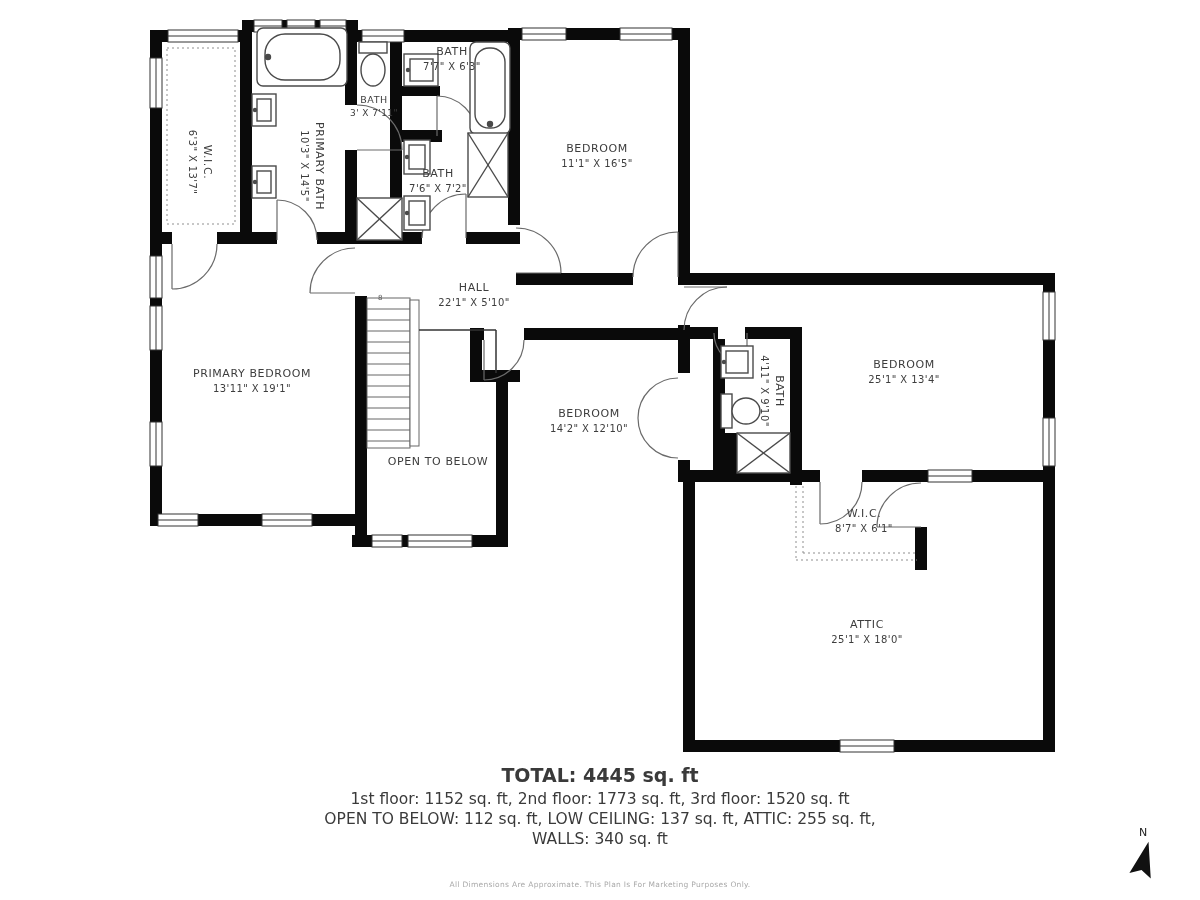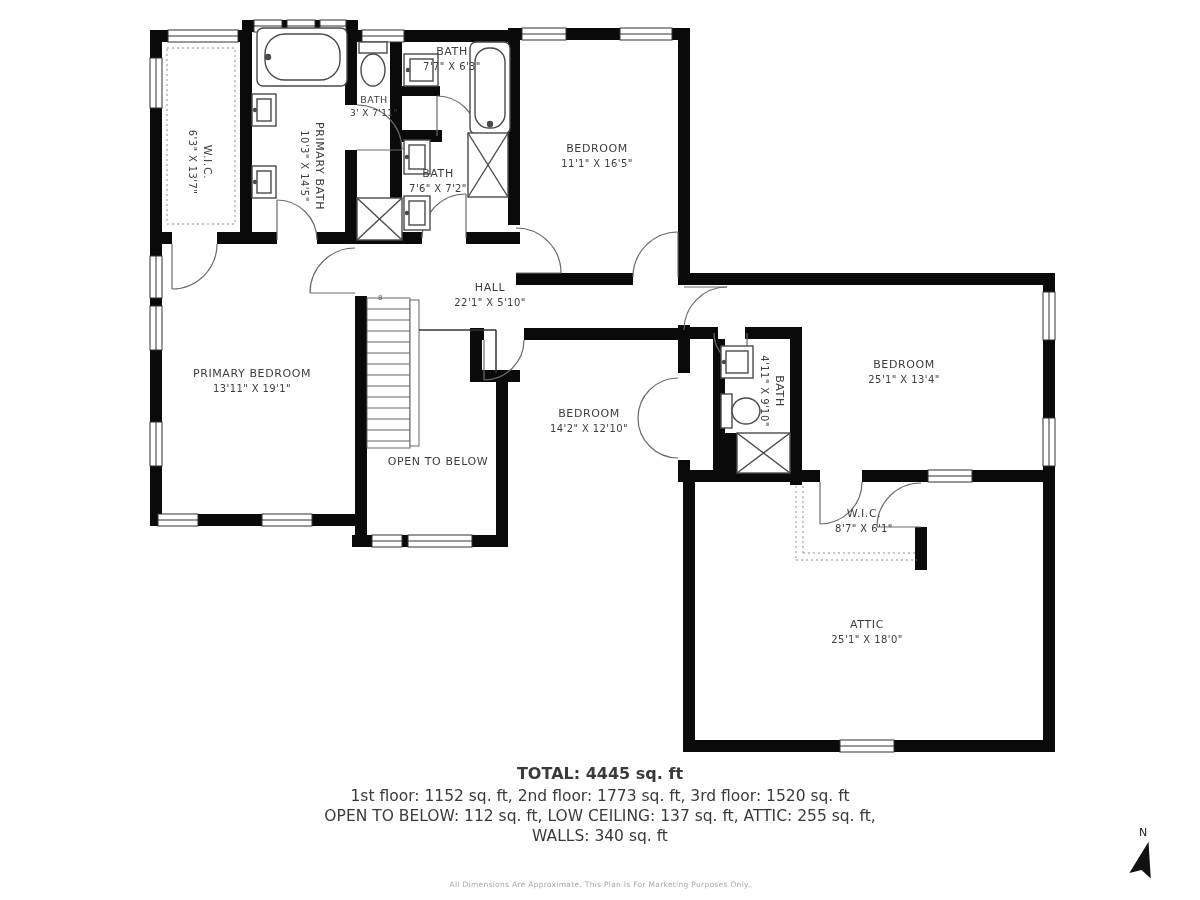--- a/index.html
+++ b/index.html
@@ -7,21 +7,21 @@
         font-family:"DejaVu Sans","Liberation Sans",sans-serif;}
   #plan-svg{position:absolute;left:0;top:0;}
   .room-label{position:absolute;transform:translate(-50%,-50%);text-align:center;
               color:#3d3d3d;white-space:nowrap;line-height:1.45;z-index:5;}
   .room-label .rname{display:block;font-size:11px;letter-spacing:0.6px;}
   .room-label .rdims{display:block;font-size:10px;letter-spacing:0.4px;}
   .room-label.vert{transform:translate(-50%,-50%) rotate(90deg);}
   .room-label.small .rname{font-size:9.5px;}
   .room-label.small .rdims{font-size:9px;}
   #summary{position:absolute;left:0;right:0;top:764px;text-align:center;color:#3a3a3a;z-index:5;}
-  #summary .total{font-size:16px;font-weight:bold;margin-bottom:3px;}
+  #summary .total{font-size:19px;font-weight:bold;margin-bottom:3px;}
   #summary .sline{font-size:15.5px;line-height:20px;}
   #disclaimer{position:absolute;left:0;right:0;top:880px;text-align:center;
               font-size:7.5px;color:#a9a9a9;letter-spacing:0.3px;z-index:5;}
   #compass-n{position:absolute;left:1131px;top:826px;width:24px;text-align:center;
              font-size:11px;color:#222;z-index:5;}
   #stair-count{position:absolute;left:378px;top:294px;font-size:7px;color:#555;z-index:5;}
 </style>
 </head>
 <body>
 
@@ -346,21 +346,21 @@
     <span class="rdims">7'7" X 6'3"</span>
   </div>
   <div class="room-label" style="left:438px;top:181px;">
     <span class="rname">BATH</span>
     <span class="rdims">7'6" X 7'2"</span>
   </div>
   <div class="room-label" style="left:597px;top:156px;">
     <span class="rname">BEDROOM</span>
     <span class="rdims">11'1" X 16'5"</span>
   </div>
-  <div class="room-label" style="left:490px;top:295px;">
+  <div class="room-label" style="left:474px;top:295px;">
     <span class="rname">HALL</span>
     <span class="rdims">22'1" X 5'10"</span>
   </div>
   <div class="room-label" style="left:252px;top:381px;text-align:center;">
     <span class="rname">PRIMARY BEDROOM</span>
     <span class="rdims">13'11" X 19'1"</span>
   </div>
   <div class="room-label" style="left:438px;top:462px;">
     <span class="rname">OPEN TO BELOW</span>
     <span class="rdims"></span>

